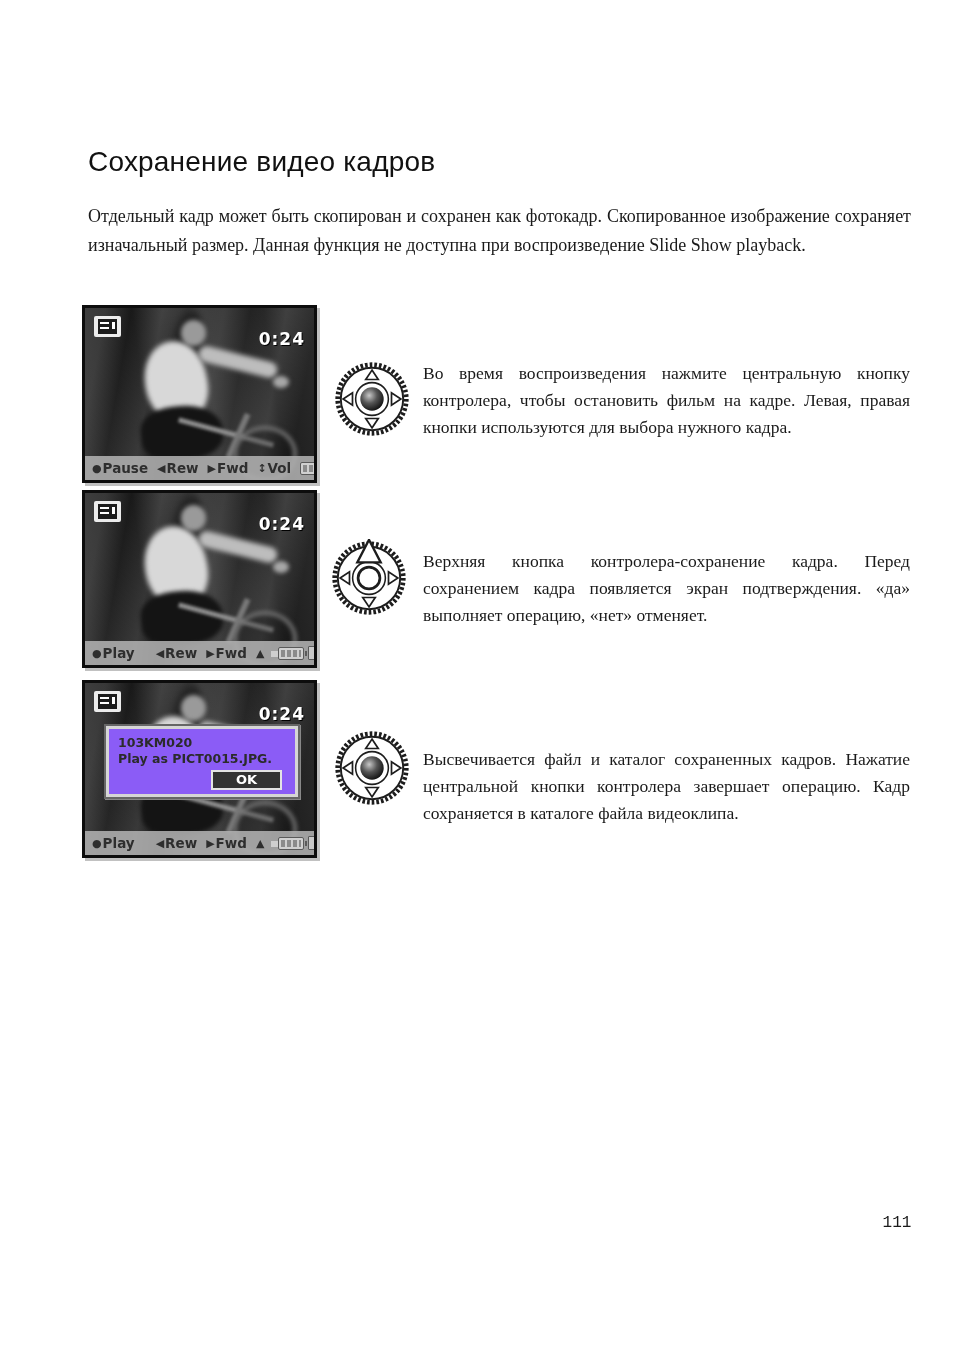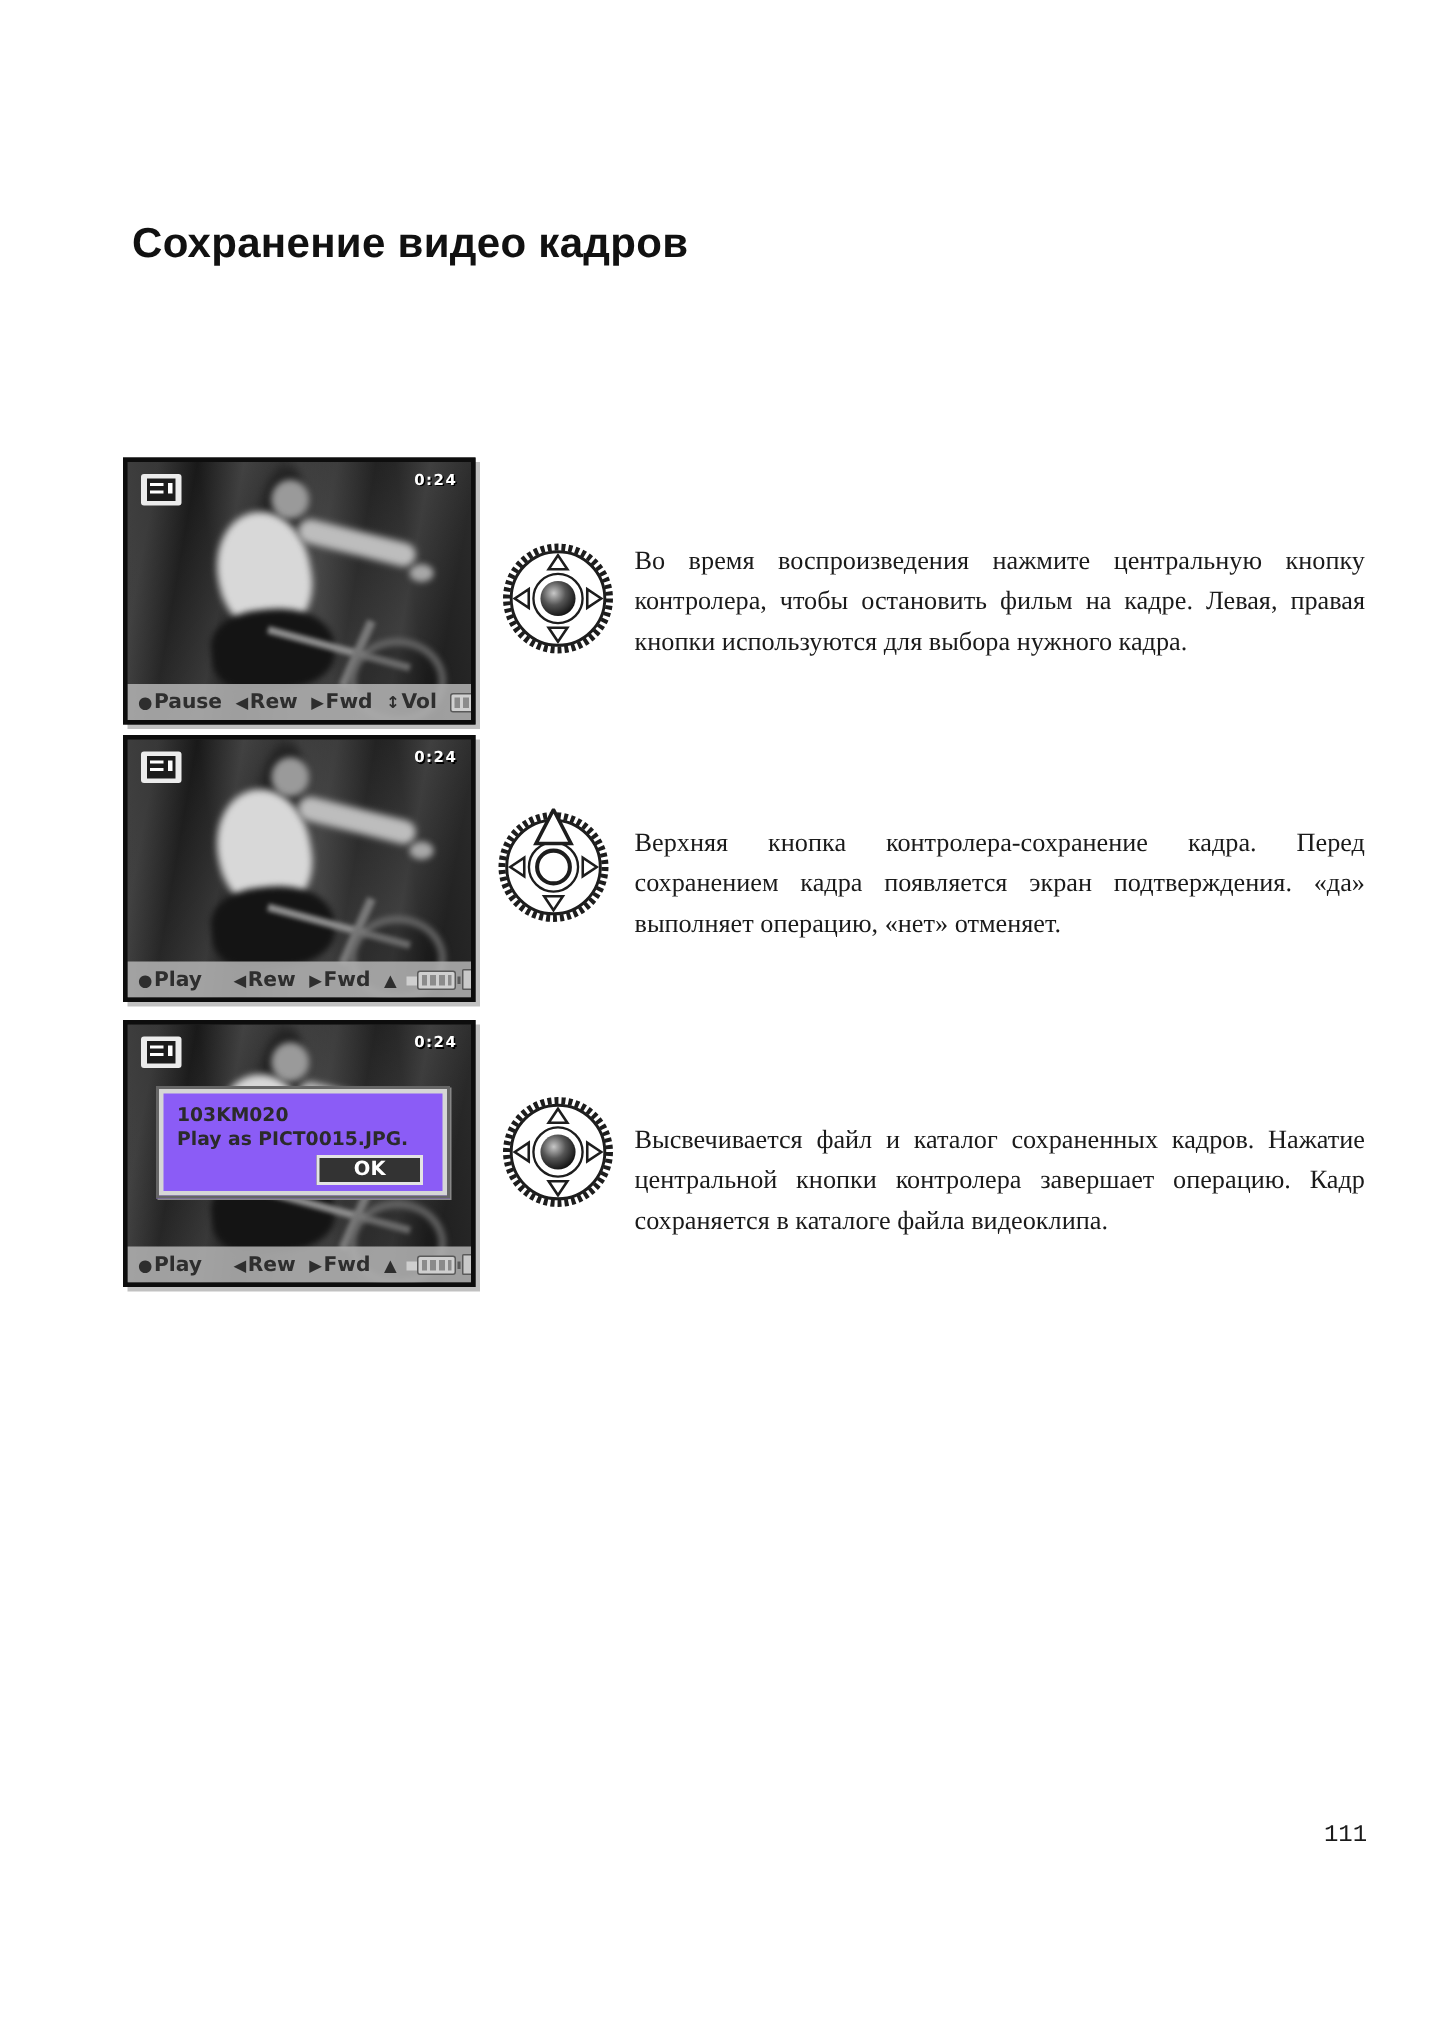--- a/index.html
+++ b/index.html
@@ -4,21 +4,21 @@
 <style>
   * { margin:0; padding:0; box-sizing:border-box; }
   html,body { background:#ffffff; }
   body { width:954px; height:1351px; position:relative; overflow:hidden;
          font-family:"Liberation Serif", serif; color:#1a1a1a; }
 
   .page { position:absolute; inset:0; }
 
   
   .title { position:absolute; left:88px; top:146px;
-           font-family:"Liberation Sans", sans-serif; font-weight:bold;
+           font-family:"Liberation Sans", sans-serif; font-weight:normal;
            font-size:28px; letter-spacing:0.2px; color:#111; }
   .intro { position:absolute; left:88px; top:202px; width:823px;
            font-size:18px; line-height:28.5px; text-align:justify; }
   .step-text { position:absolute; left:423px; width:487px;
            font-size:17.5px; line-height:27px; text-align:justify; }
   .step-text.t1 { top:360px; }
   .step-text.t2 { top:548px; }
   .step-text.t3 { top:746px; }
   .page-number { position:absolute; left:877px; top:1214px; width:40px;
            font-size:16px; text-align:center;font-family:Liberation Mono, monospace; }
@@ -58,23 +58,23 @@
 
   .mode-icon { position:absolute; left:9px; top:8px; width:27px; height:21px;
            background:#ececec; border-radius:2px; }
   .mode-glyph { position:absolute; left:4px; top:3px; right:4px; bottom:3px;
            background:#1c1c1c; }
   .mode-glyph::before { content:""; position:absolute; left:2px; top:3px;
            width:9px; height:2px; background:#fff; box-shadow:0 5px 0 #fff; }
   .mode-glyph::after  { content:""; position:absolute; right:2px; top:3px;
            width:3px; height:7px; background:#fff; }
 
-  .time { position:absolute; right:9px; top:7px; color:#ffffff;
+  .time { position:absolute; right:9px; top:21px; color:#ffffff;
           font-family:"DejaVu Sans", sans-serif; font-weight:bold;
-          font-size:10px; letter-spacing:1px; text-shadow:1px 1px 0 #000; }
+          font-size:17px; letter-spacing:1px; text-shadow:1px 1px 0 #000; }
 
   .bar { position:absolute; left:0; right:0; bottom:0; height:24px;
          background:rgba(176,176,176,0.88); display:flex; align-items:center;
          padding:0 7px; gap:9px;
          font-family:"DejaVu Sans", sans-serif; font-weight:bold;
          font-size:13.5px; color:#2e2e2e; white-space:nowrap; }
   .ctrl { display:inline-flex; align-items:center; gap:1px; }
   .ctrl .ic { font-size:11px; }
   .gap-before { margin-left:12px; }
   .frame-icon { display:inline-block; width:15px; height:12px; background:#262626;
@@ -108,20 +108,21 @@
   .controller.c2 { left:330px; top:539px; }
   .controller.c3 { left:333px; top:729px; }
 </style>
 </head>
 <body>
 
 <div class="page">
 
   <h1 class="title">Сохранение видео кадров</h1>
 
+  <p class="intro">Отдельный кадр может быть скопирован и сохранен как фотокадр. Скопированное изображение сохраняет изначальный размер. Данная функция не доступна при воспроизведение Slide Show playback.</p>
 
   <div class="shot s1">
     <div class="photo">
       <div class="fg hair"></div>
       <div class="fg face"></div>
       <div class="fg vest"></div>
       <div class="fg arm"></div>
       <div class="fg hand"></div>
       <div class="fg pants"></div>
       <div class="fg bike"></div>

